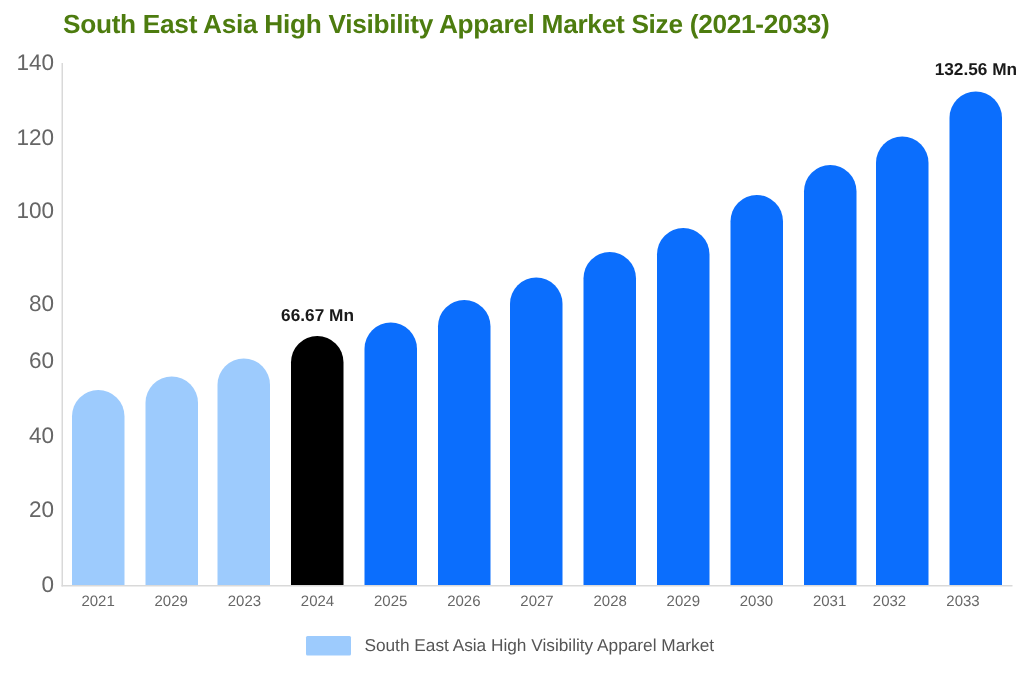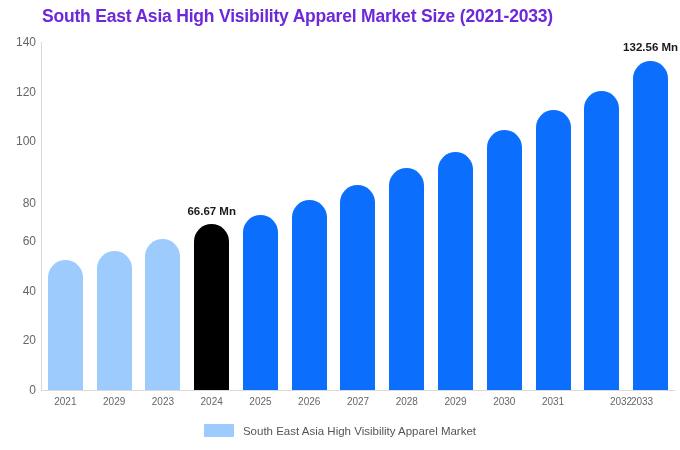--- a/index.html
+++ b/index.html
@@ -18,21 +18,21 @@
     position: relative;
     width: 680px;
     height: 450px;
   }
   .chart-title {
     position: absolute;
     left: 42px;
     top: 6px;
     font-size: 17.5px;
     font-weight: bold;
-    color: #6d28d9;
+    color: #4d7c0f;
     letter-spacing: -0.2px;
     white-space: nowrap;
   }
   .axis-line-y {
     position: absolute;
     left: 41px;
     top: 42px;
     width: 1px;
     height: 349px;
     background: #d9d9d9;
@@ -43,21 +43,21 @@
     top: 390px;
     width: 634px;
     height: 1px;
     background: #d9d9d9;
   }
   .ytick {
     position: absolute;
     right: 0;
     width: 34px;
     text-align: right;
-    font-size: 12px;
+    font-size: 15px;
     color: #666666;
     transform: translateY(-50%);
     white-space: nowrap;
   }
   .ytick-wrap {
     position: absolute;
     left: 0;
     top: 0;
     width: 36px;
     height: 450px;
@@ -150,21 +150,21 @@
       <div class="xtick" style="left: 328px; width: 60px;">2027</div>
       <div class="bar" style="left: 389px; width: 35px; height: 221.974px; background: rgb(11, 110, 253);"></div>
       <div class="xtick" style="left: 376.769px; width: 60px;">2028</div>
       <div class="bar" style="left: 438px; width: 35px; height: 237.883px; background: rgb(11, 110, 253);"></div>
       <div class="xtick" style="left: 425.538px; width: 60px;">2029</div>
       <div class="bar" style="left: 487px; width: 35px; height: 260.006px; background: rgb(11, 110, 253);"></div>
       <div class="xtick" style="left: 474.308px; width: 60px;">2030</div>
       <div class="bar" style="left: 536px; width: 35px; height: 279.891px; background: rgb(11, 110, 253);"></div>
       <div class="xtick" style="left: 523.077px; width: 60px;">2031</div>
       <div class="bar" style="left: 584px; width: 35px; height: 299.031px; background: rgb(11, 110, 253);"></div>
-      <div class="xtick" style="left: 591px; width: 60px;">2032</div>
+      <div class="xtick" style="left: 563px; width: 60px;">2032</div>
       <div class="bar" style="left: 633px; width: 35px; height: 329.506px; background: rgb(11, 110, 253);"></div>
       <div class="xtick" style="left: 612px; width: 60px;">2033</div>
       <div class="bar-label" style="left: 602.615px; width: 96px; top: 41.4937px;">132.56 Mn</div>
     </div>
 
   <div class="legend">
     <span class="legend-swatch" style="background: rgb(157, 203, 253);"></span>
     <span class="legend-label">South East Asia High Visibility Apparel Market</span>
   </div>
 

